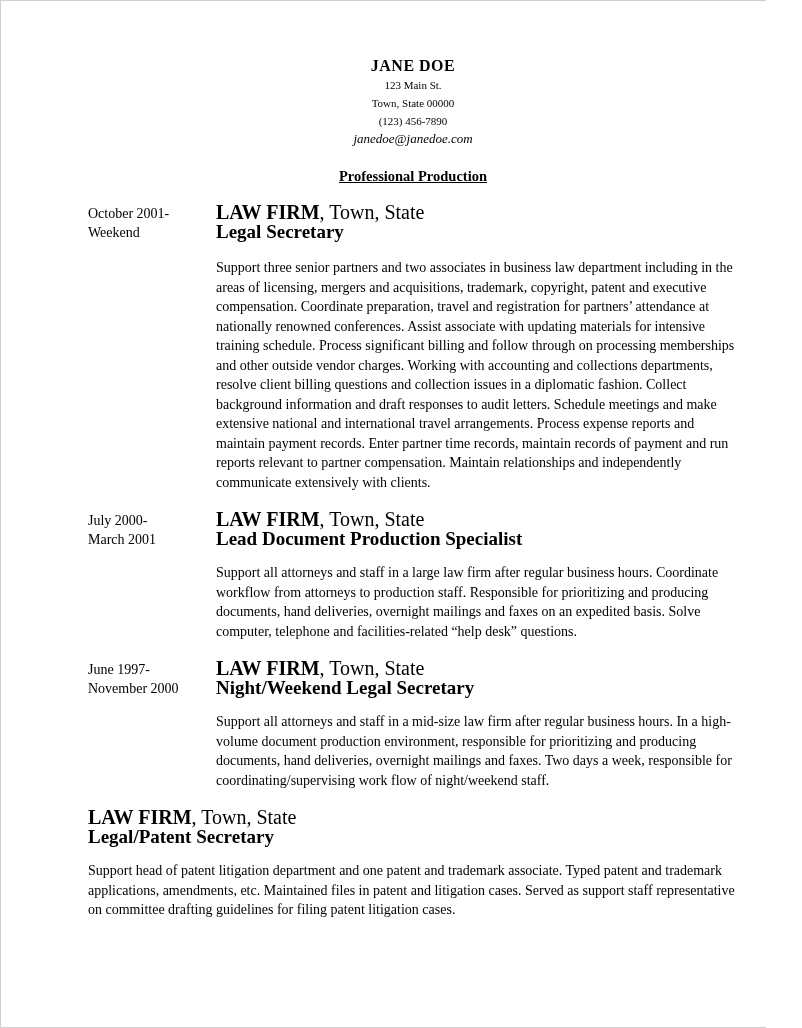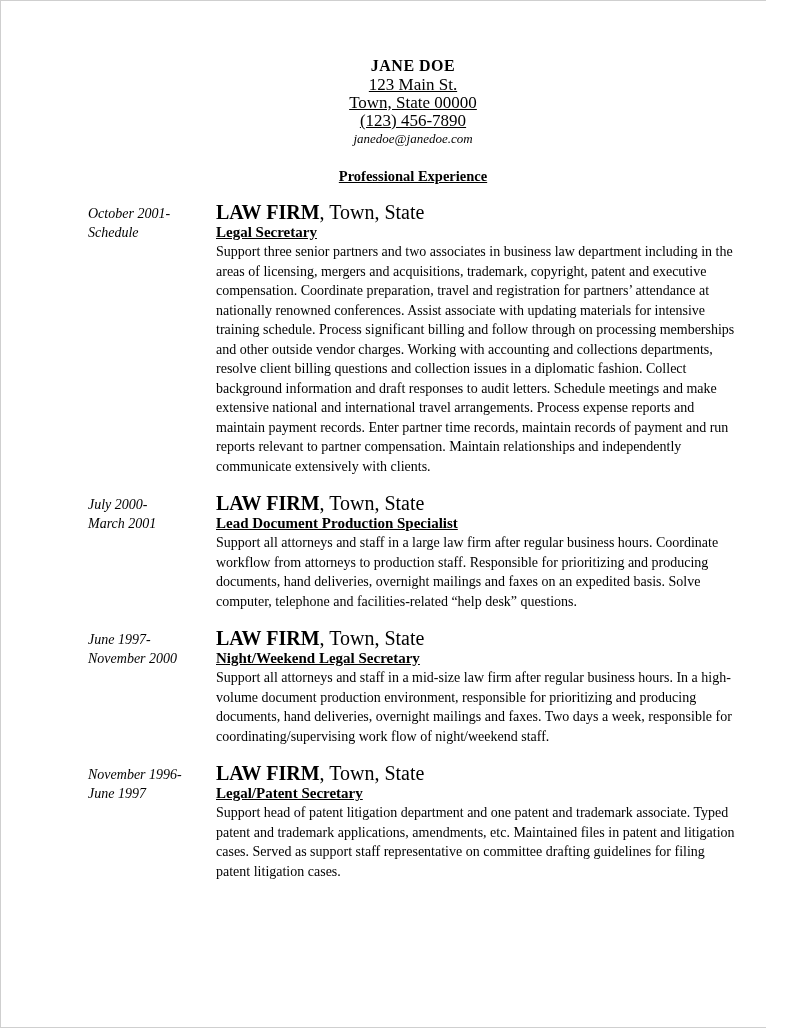--- a/index.html
+++ b/index.html
@@ -40,23 +40,22 @@
     margin-bottom: 4px;
   }
   .name {
     font-family: "Liberation Serif", serif;
     font-weight: bold;
     font-size: 16px;
     letter-spacing: 0.5px;
     line-height: 20px;
   }
   .addr-line {
-    font-size: 17px;
+    font-size: 11px;
     line-height: 18px;
-    text-decoration: underline;
   }
   .email {
     font-style: italic;
     font-size: 13px;
     line-height: 18px;
   }
 
   .section-title {
     text-align: center;
     font-weight: bold;
@@ -75,67 +74,67 @@
     display: flex;
     align-items: flex-start;
   }
   .dates {
     width: 128px;
     flex: 0 0 128px;
     font-size: 14px;
     line-height: 19px;
     padding-top: 1px;
   }
-  .date-line { display: block; font-style: italic; }
+  .date-line { display: block; }
   .job-main {
     flex: 1 1 auto;
   }
   .employer {
     font-size: 20px;
     line-height: 19px;
   }
   .employer .firm {
     font-weight: bold;
   }
   .title {
     font-weight: bold;
-    text-decoration: underline;
-    font-size: 15px;
+    font-size: 19px;
     line-height: 20px;
   }
   .desc {
+    margin-top: 14px;
     font-size: 14px;
     line-height: 19.5px;
     text-align: left;
   }
-  .job.first .desc { }
+  .job.first .desc { margin-top: 16px; }
 </style>
 </head>
 <body>
 
 <div class="page">
   <div class="sheet"></div>
 
   <div class="content">
 
     <div class="header">
       <div class="name">JANE DOE</div>
       <div class="addr-line">123 Main St.</div>
       <div class="addr-line">Town, State 00000</div>
       <div class="addr-line">(123) 456-7890</div>
       <div class="email">janedoe@janedoe.com</div>
     </div>
 
-    <div class="section-title">Professional Experience</div>
+    <div class="section-title">Professional Production</div>
 
     <div class="job first">
       <div class="job-row">
         <div class="dates">
           <span class="date-line">October 2001-</span>
-          <span class="date-line">Schedule</span>
+          <span class="date-line">Weekend</span>
         </div>
         <div class="job-main">
           <div class="employer"><span class="firm">LAW FIRM</span><span>, Town, State</span></div>
           <div class="title">Legal Secretary</div>
           <div class="desc">Support three senior partners and two associates in business law department including in the areas of licensing, mergers and acquisitions, trademark, copyright, patent and executive compensation.  Coordinate preparation, travel and registration for partners’ attendance at nationally renowned conferences.  Assist associate with updating materials for intensive training schedule.  Process significant billing and follow through on processing memberships and other outside vendor charges.  Working with accounting and collections departments, resolve client billing questions and collection issues in a diplomatic fashion.  Collect background information and draft responses to audit letters.  Schedule meetings and make extensive national and international travel arrangements.  Process expense reports and maintain payment records.  Enter partner time records, maintain records of payment and run reports relevant to partner compensation.  Maintain relationships and independently communicate extensively with clients.</div>
         </div>
       </div>
     </div>
 
     <div class="job">
@@ -161,24 +160,20 @@
         <div class="job-main">
           <div class="employer"><span class="firm">LAW FIRM</span><span>, Town, State</span></div>
           <div class="title">Night/Weekend Legal Secretary</div>
           <div class="desc">Support all attorneys and staff in a mid-size law firm after regular business hours.  In a high-volume document production environment, responsible for prioritizing and producing documents, hand deliveries, overnight mailings and faxes.  Two days a week, responsible for coordinating/supervising work flow of night/weekend staff.</div>
         </div>
       </div>
     </div>
 
     <div class="job">
       <div class="job-row">
-        <div class="dates">
-          <span class="date-line">November 1996-</span>
-          <span class="date-line">June 1997</span>
-        </div>
         <div class="job-main">
           <div class="employer"><span class="firm">LAW FIRM</span><span>, Town, State</span></div>
           <div class="title">Legal/Patent Secretary</div>
           <div class="desc">Support head of patent litigation department and one patent and trademark associate.  Typed patent and trademark applications, amendments, etc.  Maintained files in patent and litigation cases.  Served as support staff representative on committee drafting guidelines for filing patent litigation cases.</div>
         </div>
       </div>
     </div>
 
   </div>
 </div>

